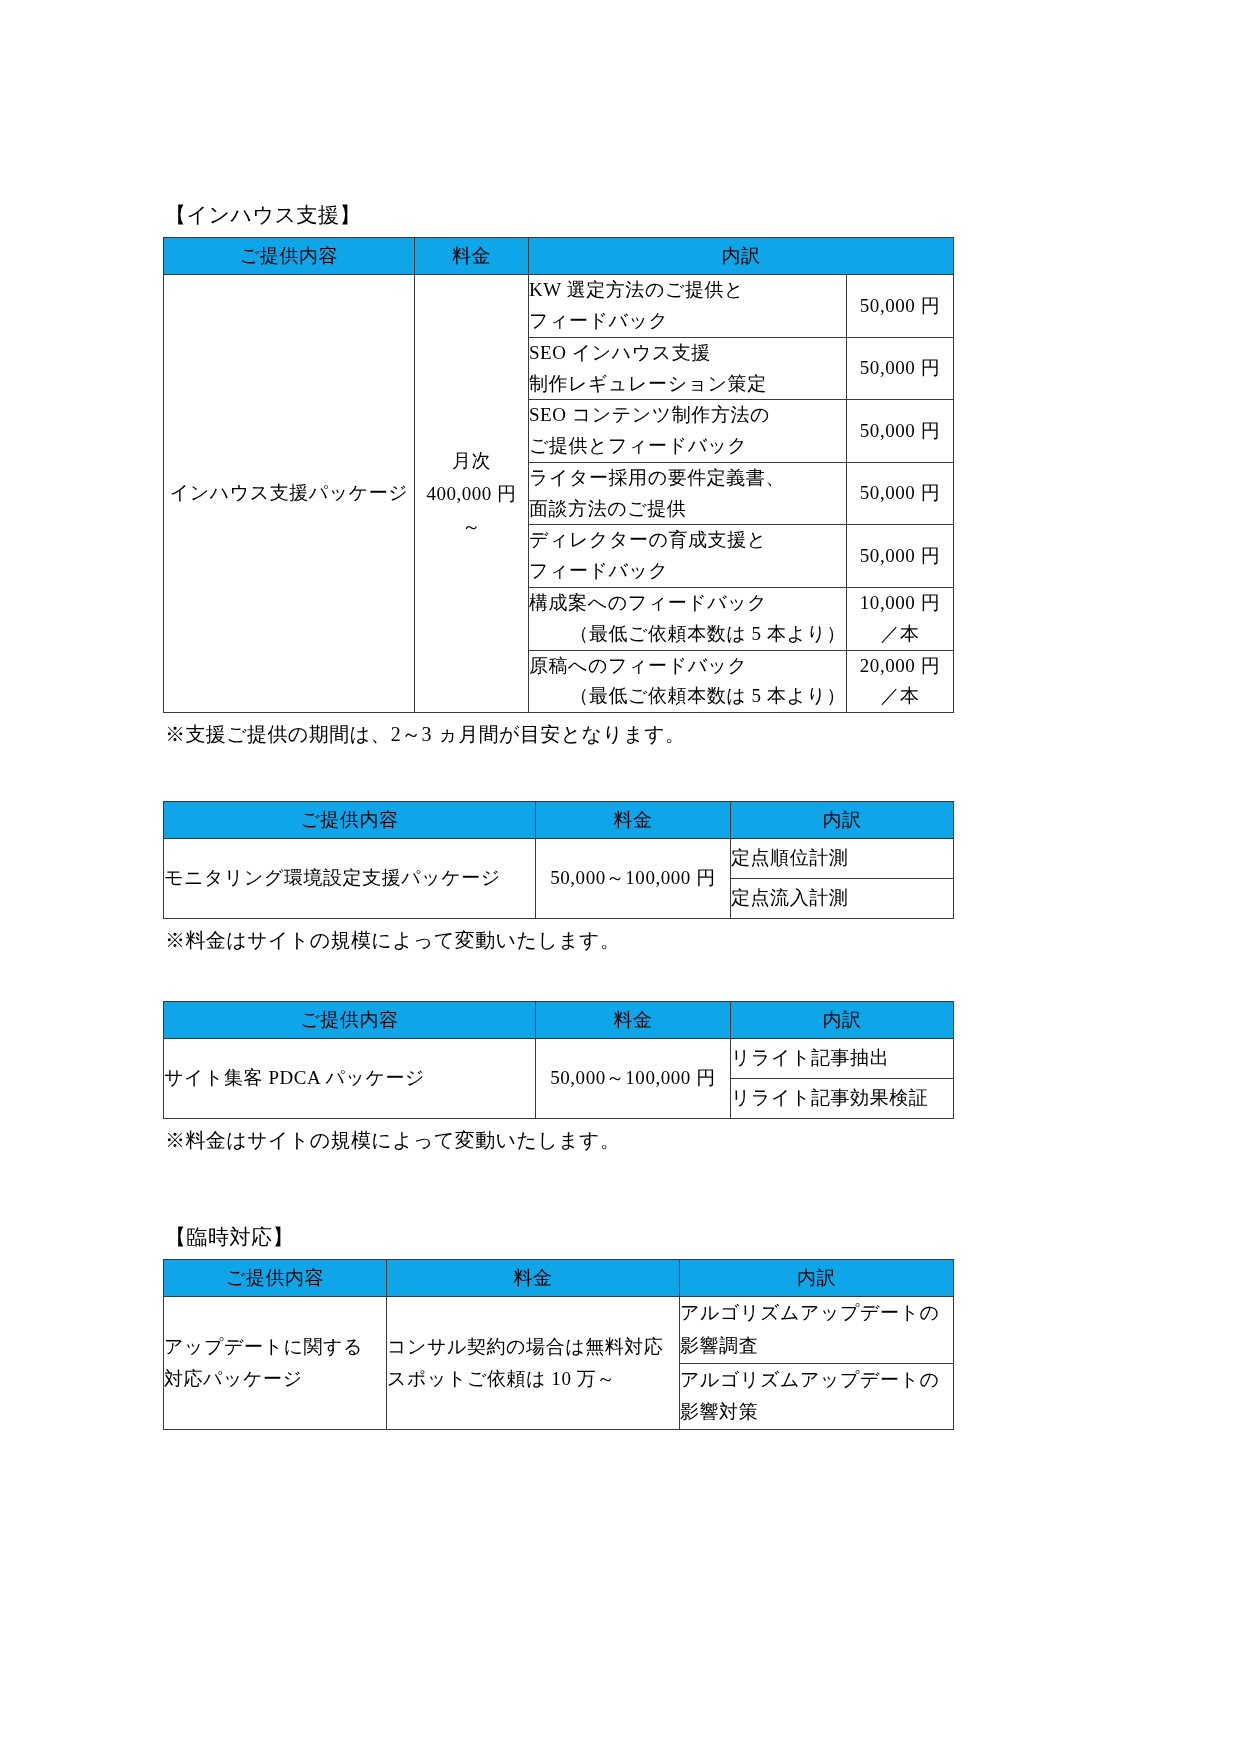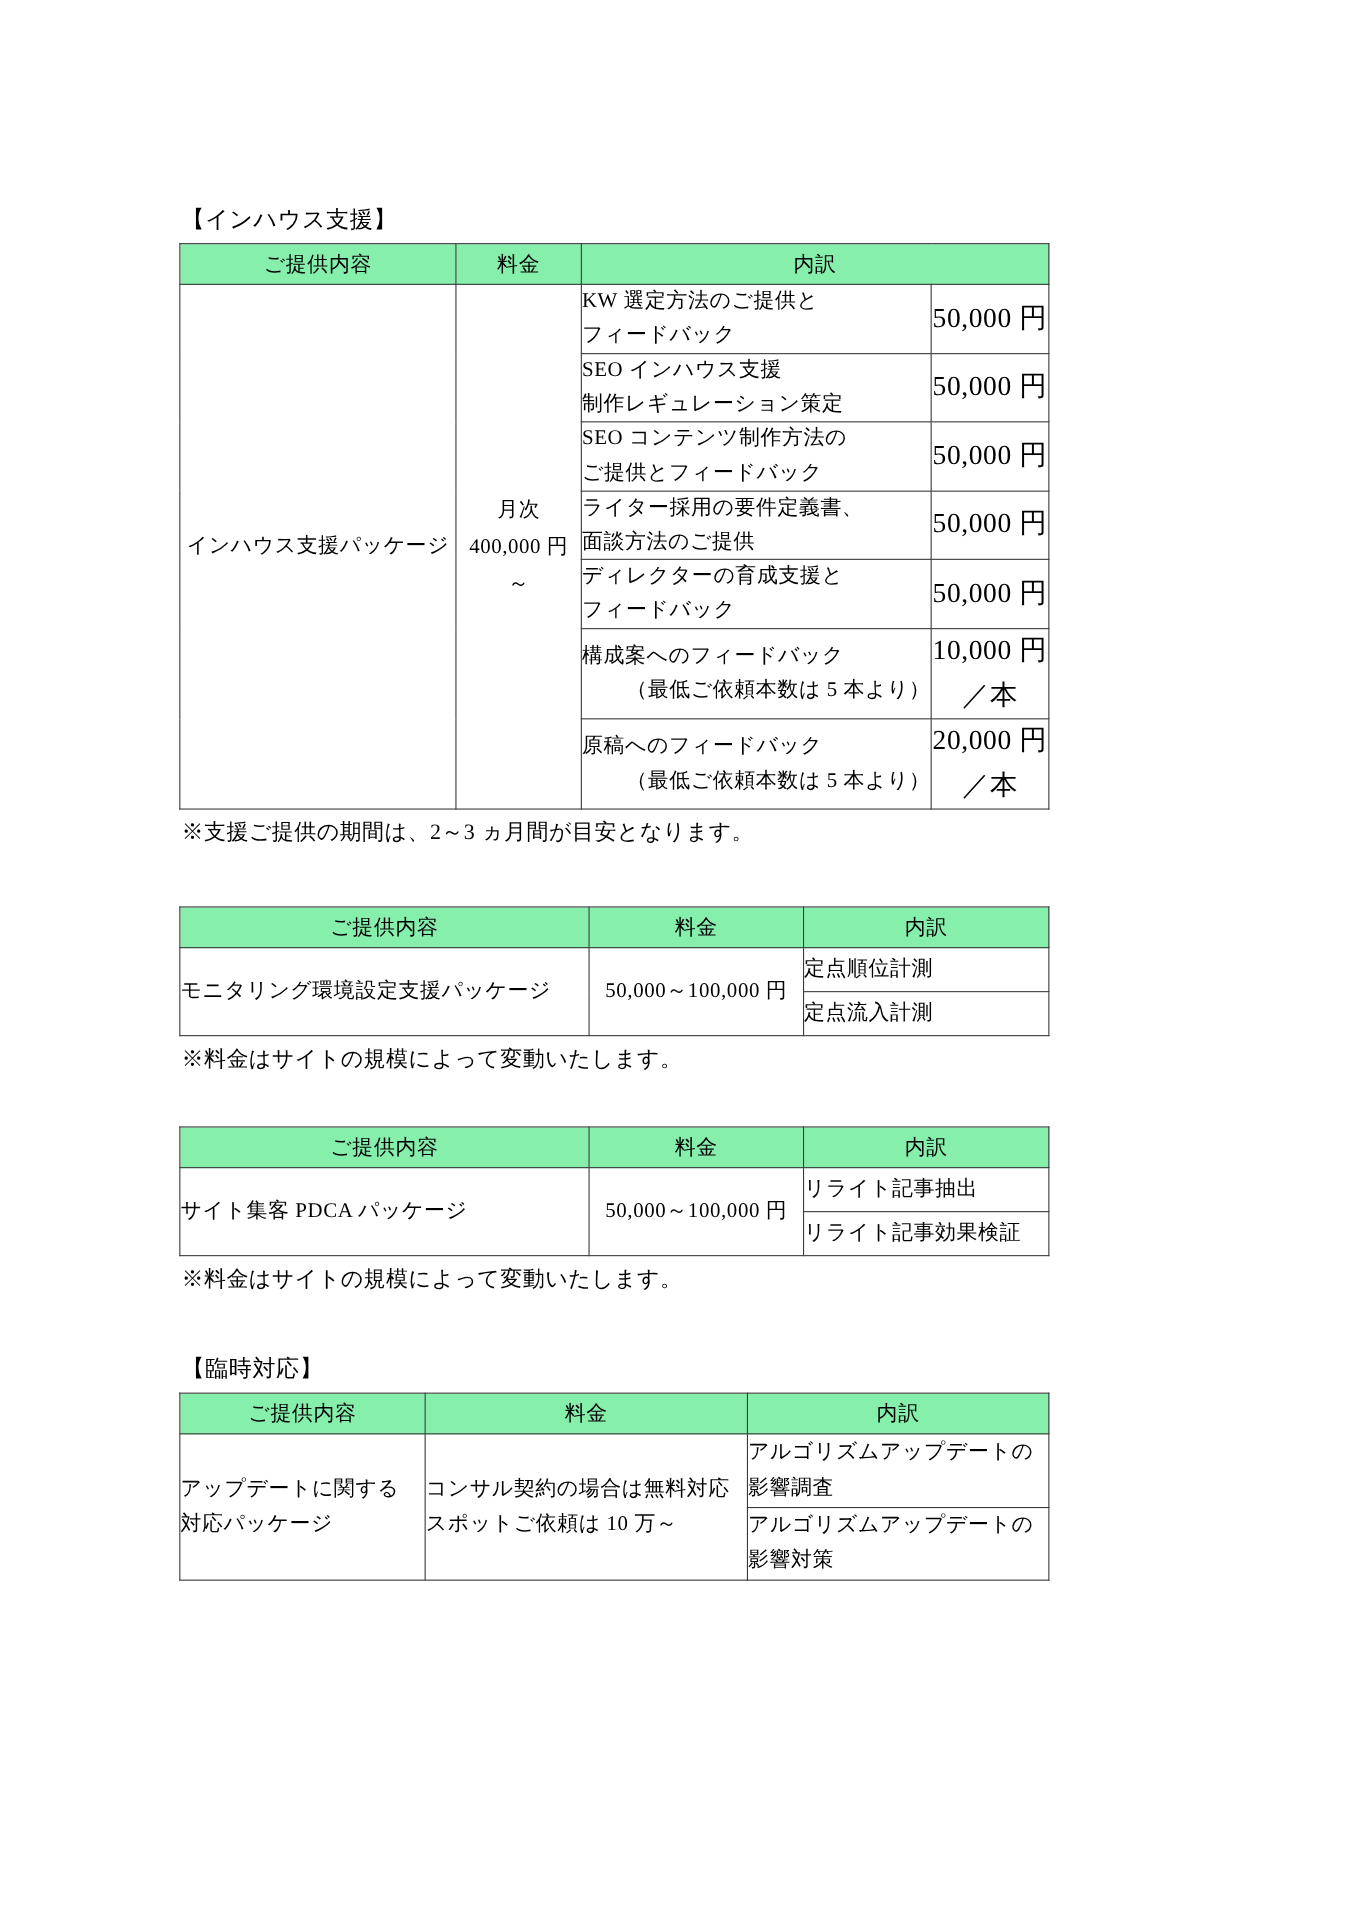--- a/index.html
+++ b/index.html
@@ -20,40 +20,40 @@
     height: 1755px;
     box-sizing: border-box;
     padding: 185px 160px 0 163px;
   }
   .section { margin: 0; }
 
   .section-heading {
     font-size: 21px;
     line-height: 1.35;
     letter-spacing: 0.5px;
-    margin: 0 0 8px 2px;
+    margin: 16px 0 8px 2px;
     white-space: nowrap;
   }
 
   table.doc-table {
     border-collapse: collapse;
     width: 790px;
     table-layout: fixed;
     border: 1.3px solid #000;
   }
   table.doc-table td,
   table.doc-table th {
     border: 1px solid #3a3a3a;
     padding: 0;
     font-weight: normal;
     font-size: 19px;
     vertical-align: middle;
   }
   th.hdr {
-    background: #86efac;
+    background: #0ea5e9;
     text-align: center;
     height: 36px;
     font-size: 19px;
     letter-spacing: 0.6px;
   }
   .cell-pad {
     padding: 7px 10px;
     line-height: 1.62;
     letter-spacing: 0.55px;
   }
@@ -69,21 +69,21 @@
     text-align: right;
   }
 
   
   .t1 { width: 790px; }
   .t1 .c-name   { width: 251px; text-align: center; }
   .t1 .c-price  { width: 114px; text-align: center; }
   .t1 .c-detail { width: 318px; }
   .t1 .c-amount { width: 107px; text-align: center; }
   .t1 td.detail-cell { height: 56px; }
-  .t1 td.amount-cell { font-size: 25px; }
+  .t1 td.amount-cell { font-size: 19px; }
 
   .price-stack {
     line-height: 1.75;
     letter-spacing: 0.5px;
   }
 
   .note {
     font-size: 20px;
     letter-spacing: 0.4px;
     margin: 6px 0 0 2px;

